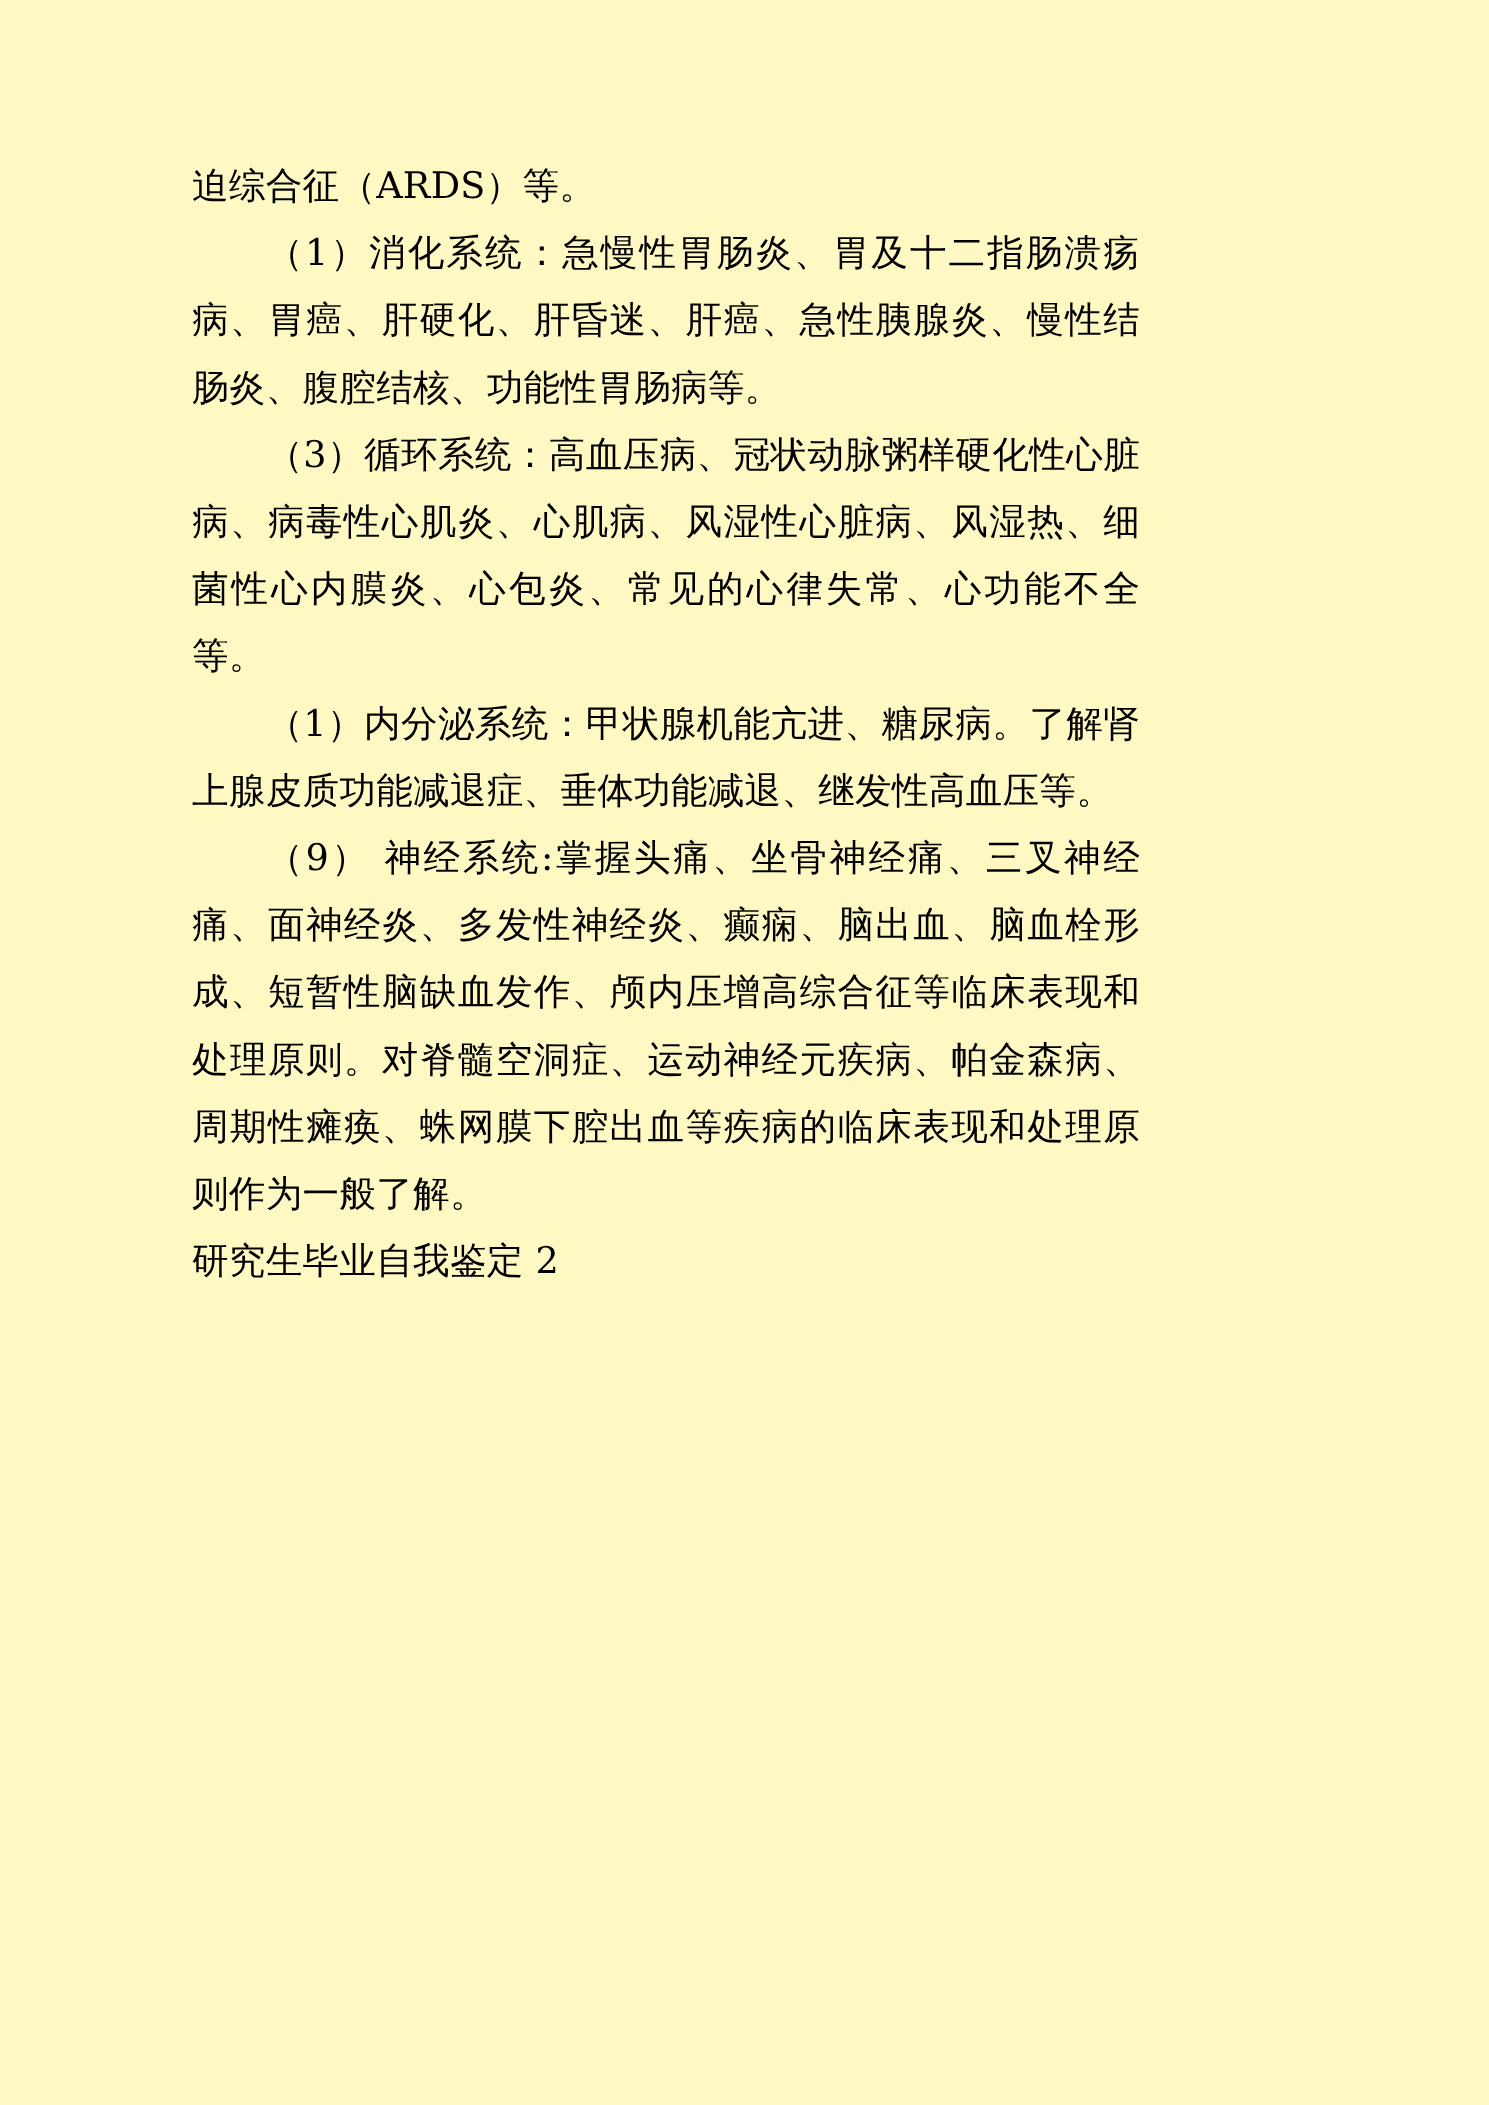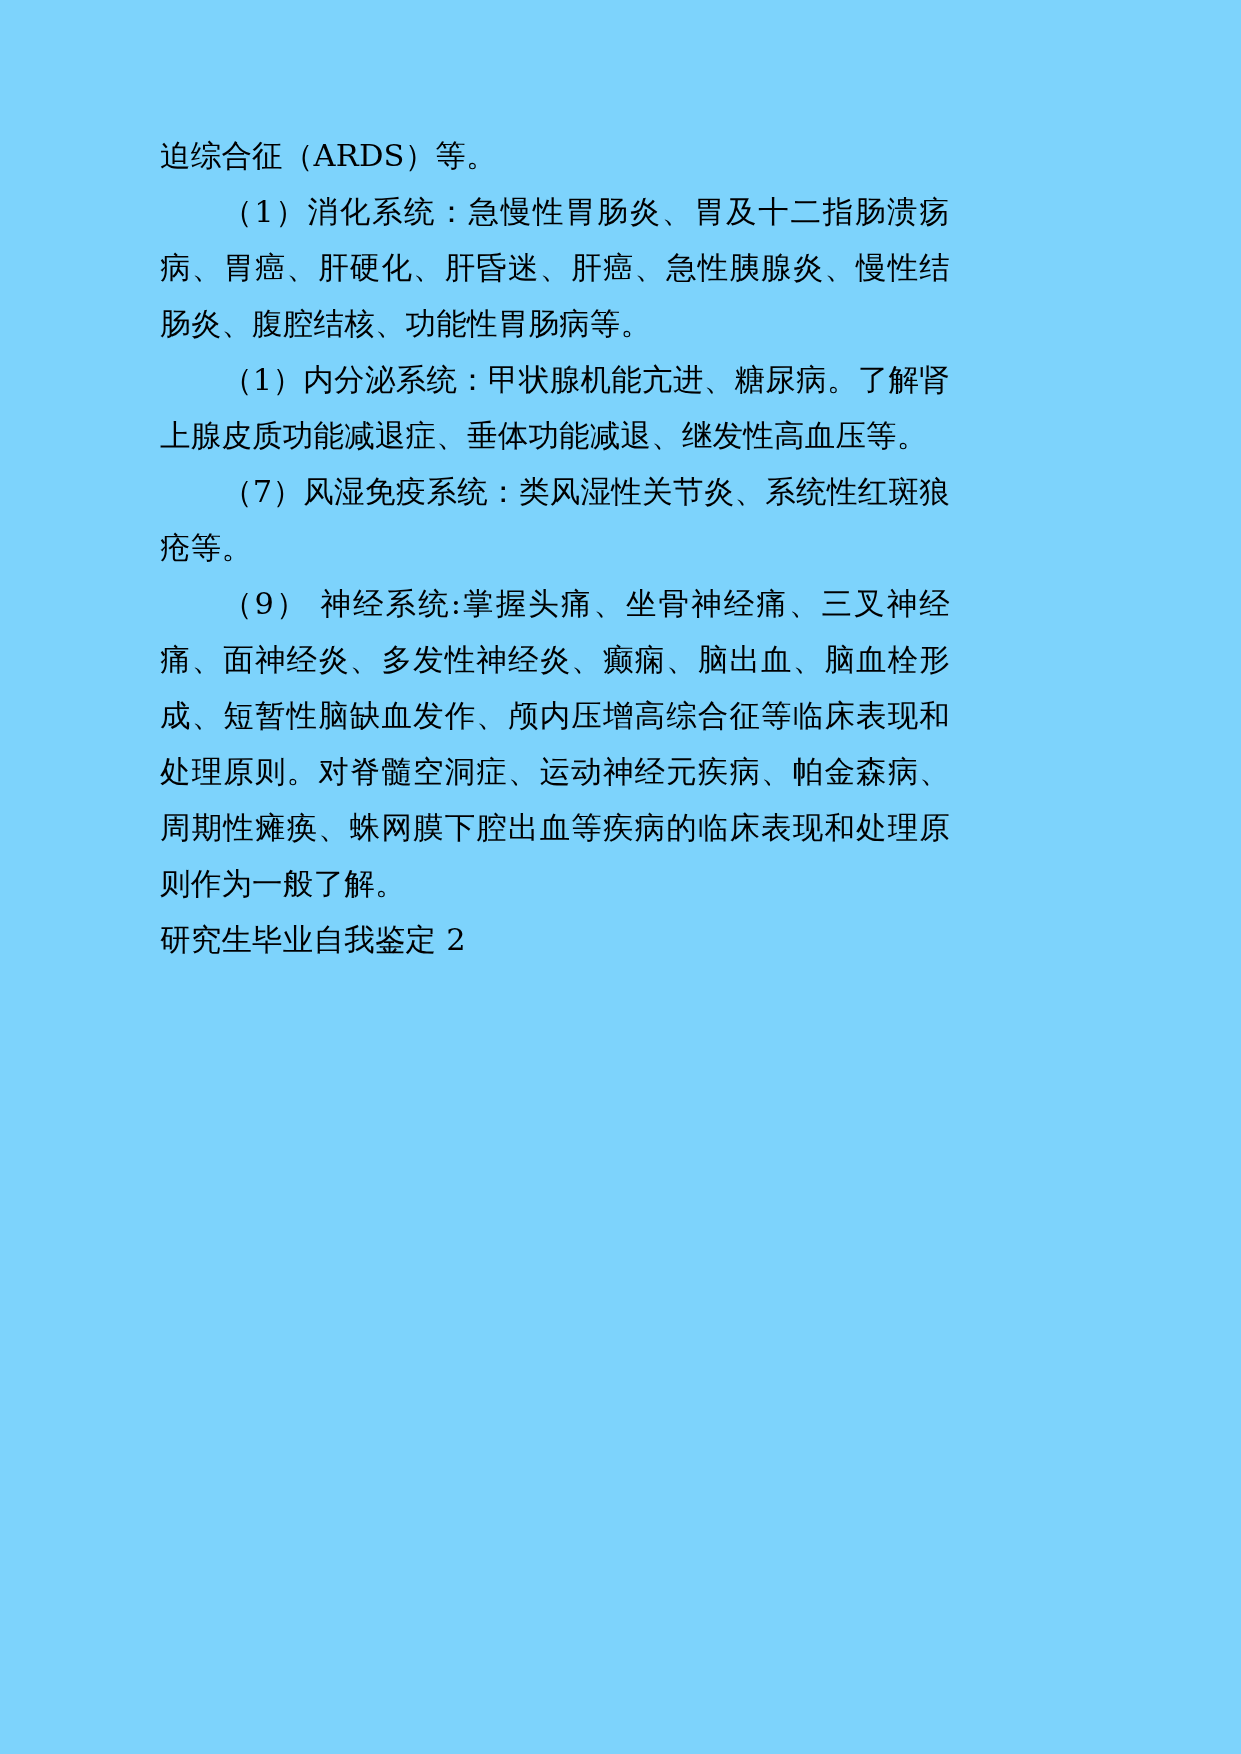--- a/index.html
+++ b/index.html
@@ -8,21 +8,21 @@
     background: #ffffff;
   }
   body {
     font-family: "DejaVu Serif", "Liberation Serif", serif;
     color: #000000;
   }
   .page {
     position: relative;
     width: 1241px;
     height: 1754px;
-    background: #7dd3fc;
+    background: #fef9c3;
     box-sizing: border-box;
     overflow: hidden;
   }
   .doc-body {
     position: absolute;
     left: 160px;
     top: 128px;
     width: 790px;
   }
   p.para {
@@ -42,19 +42,19 @@
   }
 </style>
 </head>
 <body>
 
 <div class="page">
   <div class="doc-body">
 
     <p class="para noindent">迫综合征（ARDS）等。</p>
     <p class="para indent">（1）消化系统：急慢性胃肠炎、胃及十二指肠溃疡病、胃癌、肝硬化、肝昏迷、肝癌、急性胰腺炎、慢性结肠炎、腹腔结核、功能性胃肠病等。</p>
+    <p class="para indent">（3）循环系统：高血压病、冠状动脉粥样硬化性心脏病、病毒性心肌炎、心肌病、风湿性心脏病、风湿热、细菌性心内膜炎、心包炎、常见的心律失常、心功能不全等。</p>
     <p class="para indent">（1）内分泌系统：甲状腺机能亢进、糖尿病。了解肾上腺皮质功能减退症、垂体功能减退、继发性高血压等。</p>
-    <p class="para indent">（7）风湿免疫系统：类风湿性关节炎、系统性红斑狼疮等。</p>
     <p class="para indent">（9） 神经系统:掌握头痛、坐骨神经痛、三叉神经痛、面神经炎、多发性神经炎、癫痫、脑出血、脑血栓形成、短暂性脑缺血发作、颅内压增高综合征等临床表现和处理原则。对脊髓空洞症、运动神经元疾病、帕金森病、周期性瘫痪、蛛网膜下腔出血等疾病的临床表现和处理原则作为一般了解。</p>
     <p class="para noindent">研究生毕业自我鉴定 2</p>
 
   </div>
 </div>
 
 </body></html>

